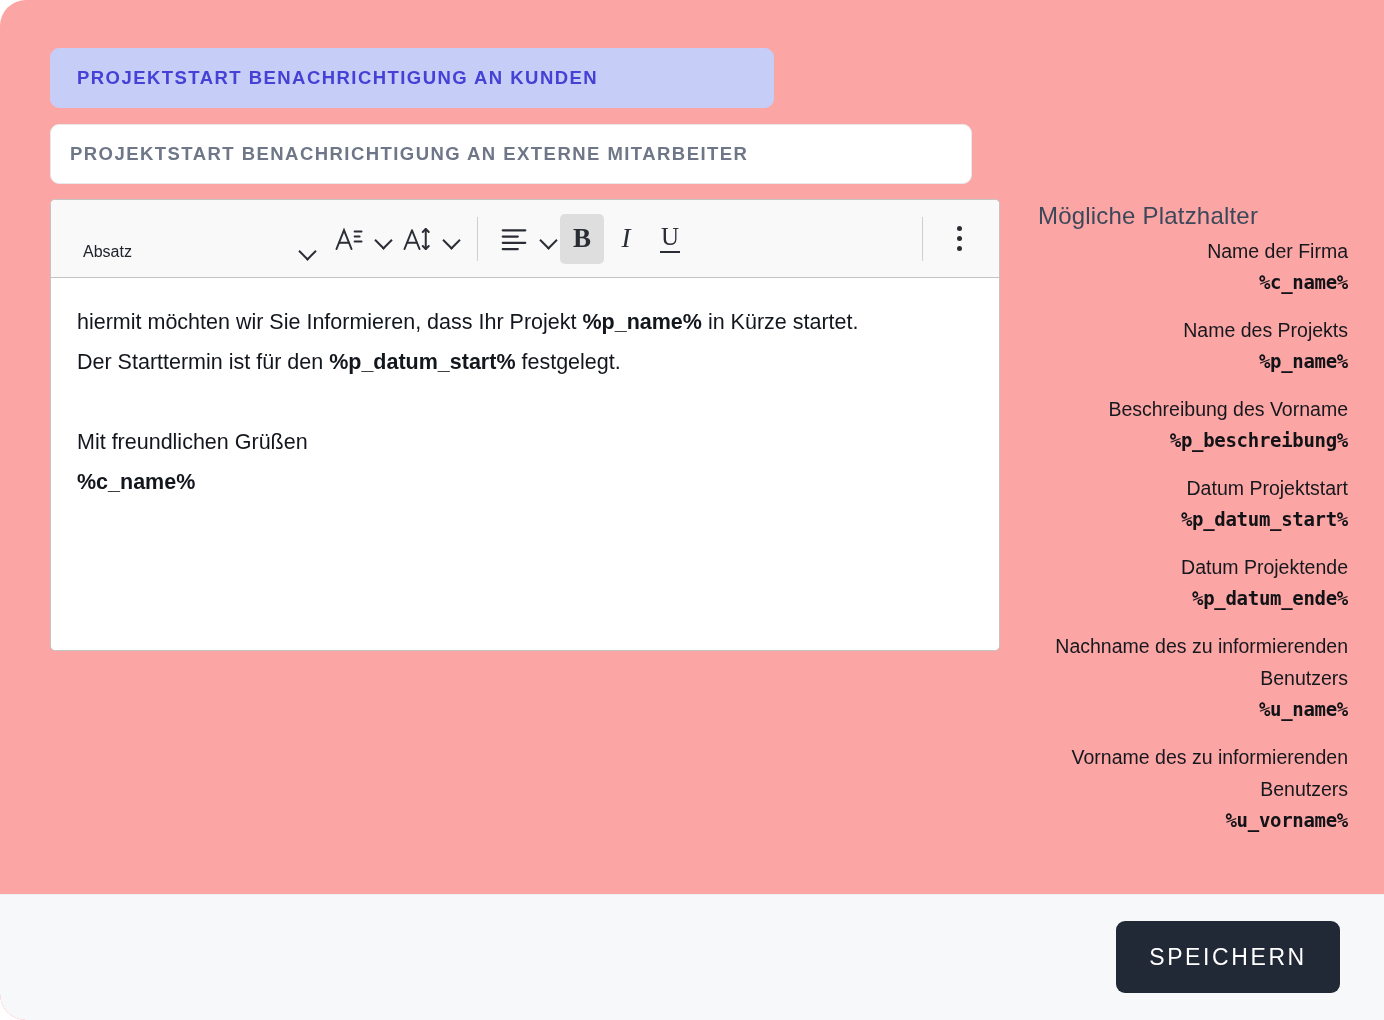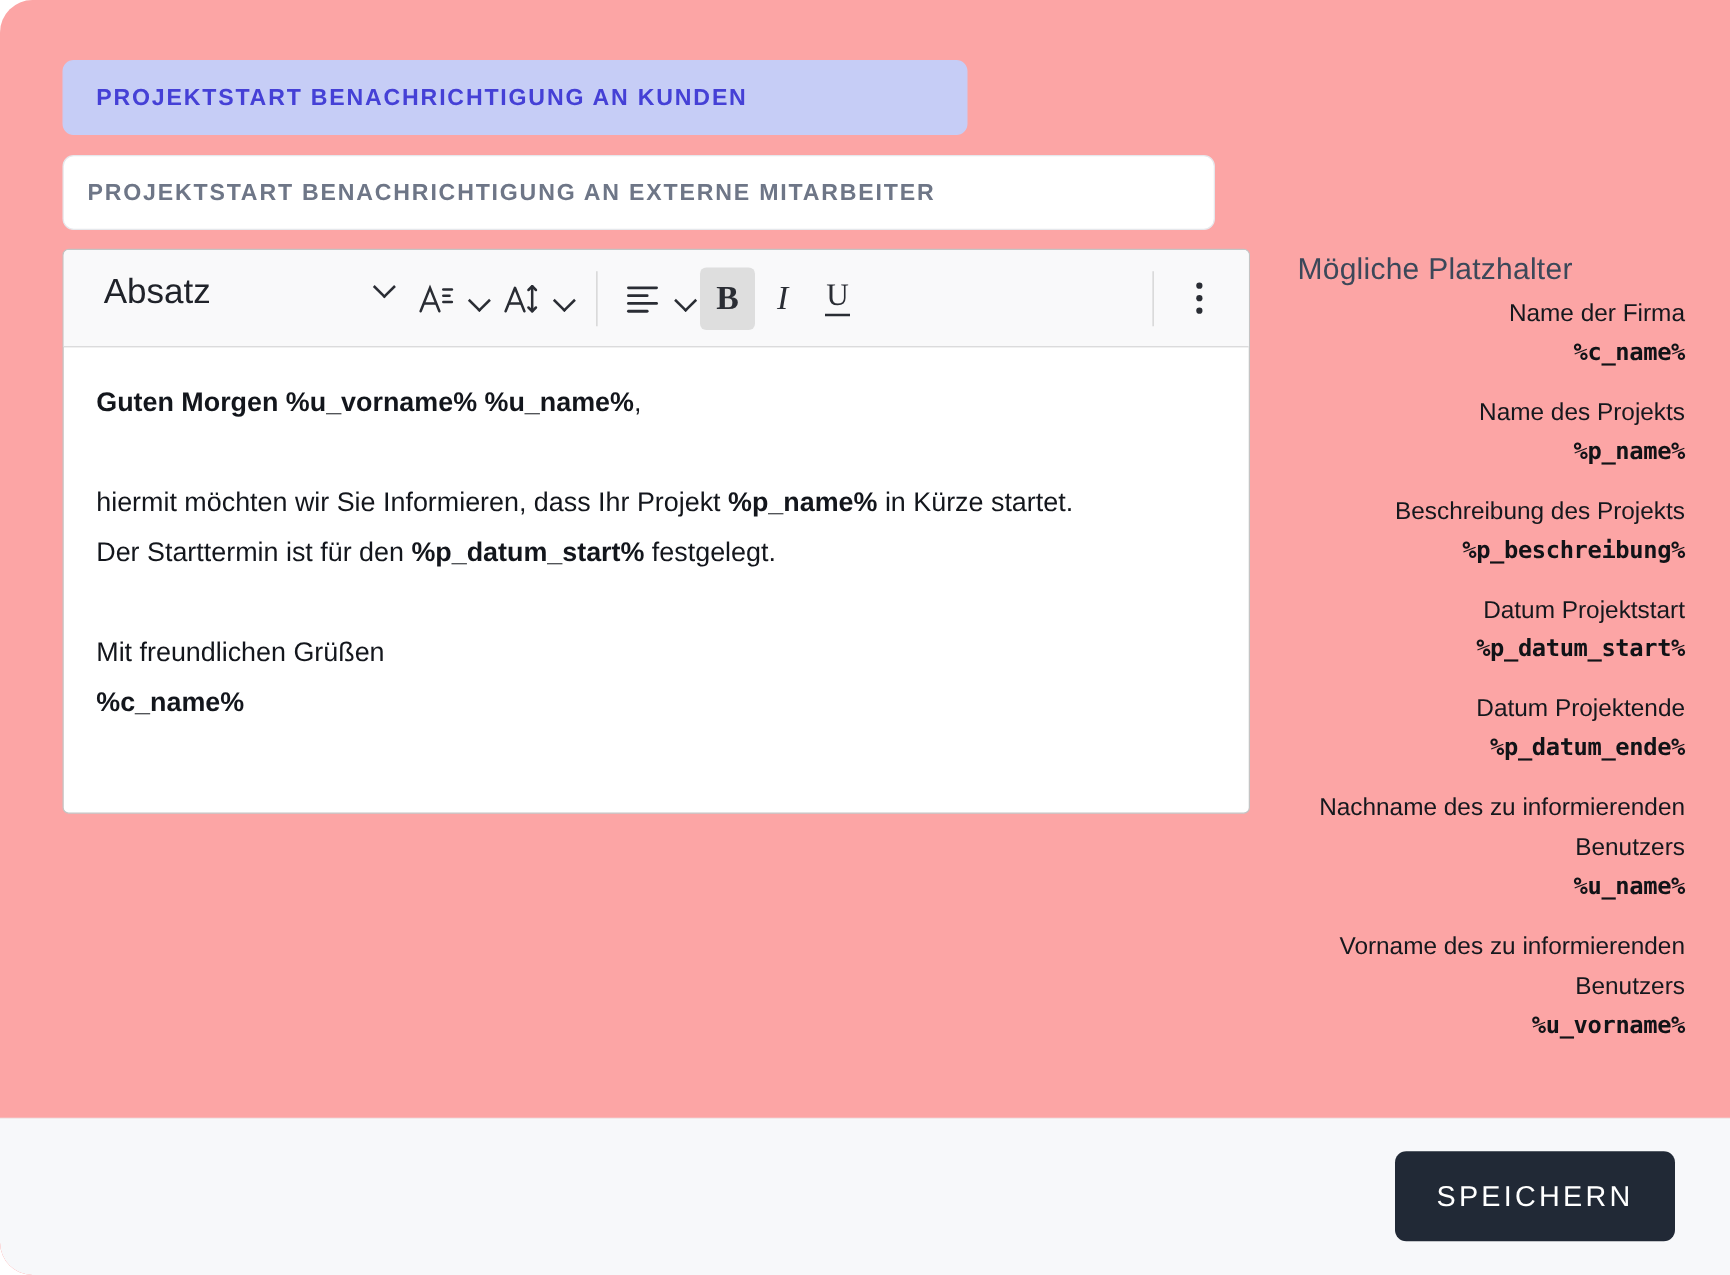--- a/index.html
+++ b/index.html
@@ -80,27 +80,27 @@
     border-bottom: 1px solid #c4c4c4;
     border-radius: 4px 4px 0 0;
     display: flex;
     align-items: center;
     padding: 0 18px;
     flex-shrink: 0;
   }
 
   .tb-select {
     display: flex;
-    align-items: flex-start;
+    align-items: flex-end;
     height: 44px;
     width: 258px;
     padding: 0 8px 0 14px;
     cursor: pointer;
     color: #20232a;
-    font-size: 28px;
+    font-size: 16px;
   }
   .tb-select .label { flex: 1; }
 
   .chev {
     display: inline-block;
     width: 22px;
     height: 22px;
     position: relative;
     flex-shrink: 0;
   }
@@ -300,39 +300,38 @@
       <div class="tb-btn">
         <span class="kebab">
           <i></i>
             <i></i>
             <i></i>
         </span>
       </div>
     </div>
 
     <div class="doc" id="doc-body">
-        <p><b>Guten Morgen %u_vorname% %u_name%</b><span>,</span></p>
         <p><span>hiermit möchten wir Sie Informieren, dass Ihr Projekt </span><b>%p_name%</b><span> in Kürze startet.</span><br><span>Der Starttermin ist für den </span><b>%p_datum_start%</b><span> festgelegt.</span></p>
         <p><span>Mit freundlichen Grüßen</span><br><b>%c_name%</b></p>
       </div>
   </div>
 
   <div class="panel">
     <div class="panel-title">Mögliche Platzhalter</div>
     <div id="ph-list">
         <div class="ph-item">
           <div class="ph-label">Name der Firma</div>
           <div class="ph-code">%c_name%</div>
         </div>
         <div class="ph-item">
           <div class="ph-label">Name des Projekts</div>
           <div class="ph-code">%p_name%</div>
         </div>
         <div class="ph-item">
-          <div class="ph-label">Beschreibung des Projekts</div>
+          <div class="ph-label">Beschreibung des Vorname</div>
           <div class="ph-code">%p_beschreibung%</div>
         </div>
         <div class="ph-item">
           <div class="ph-label">Datum Projektstart</div>
           <div class="ph-code">%p_datum_start%</div>
         </div>
         <div class="ph-item">
           <div class="ph-label">Datum Projektende</div>
           <div class="ph-code">%p_datum_ende%</div>
         </div>

